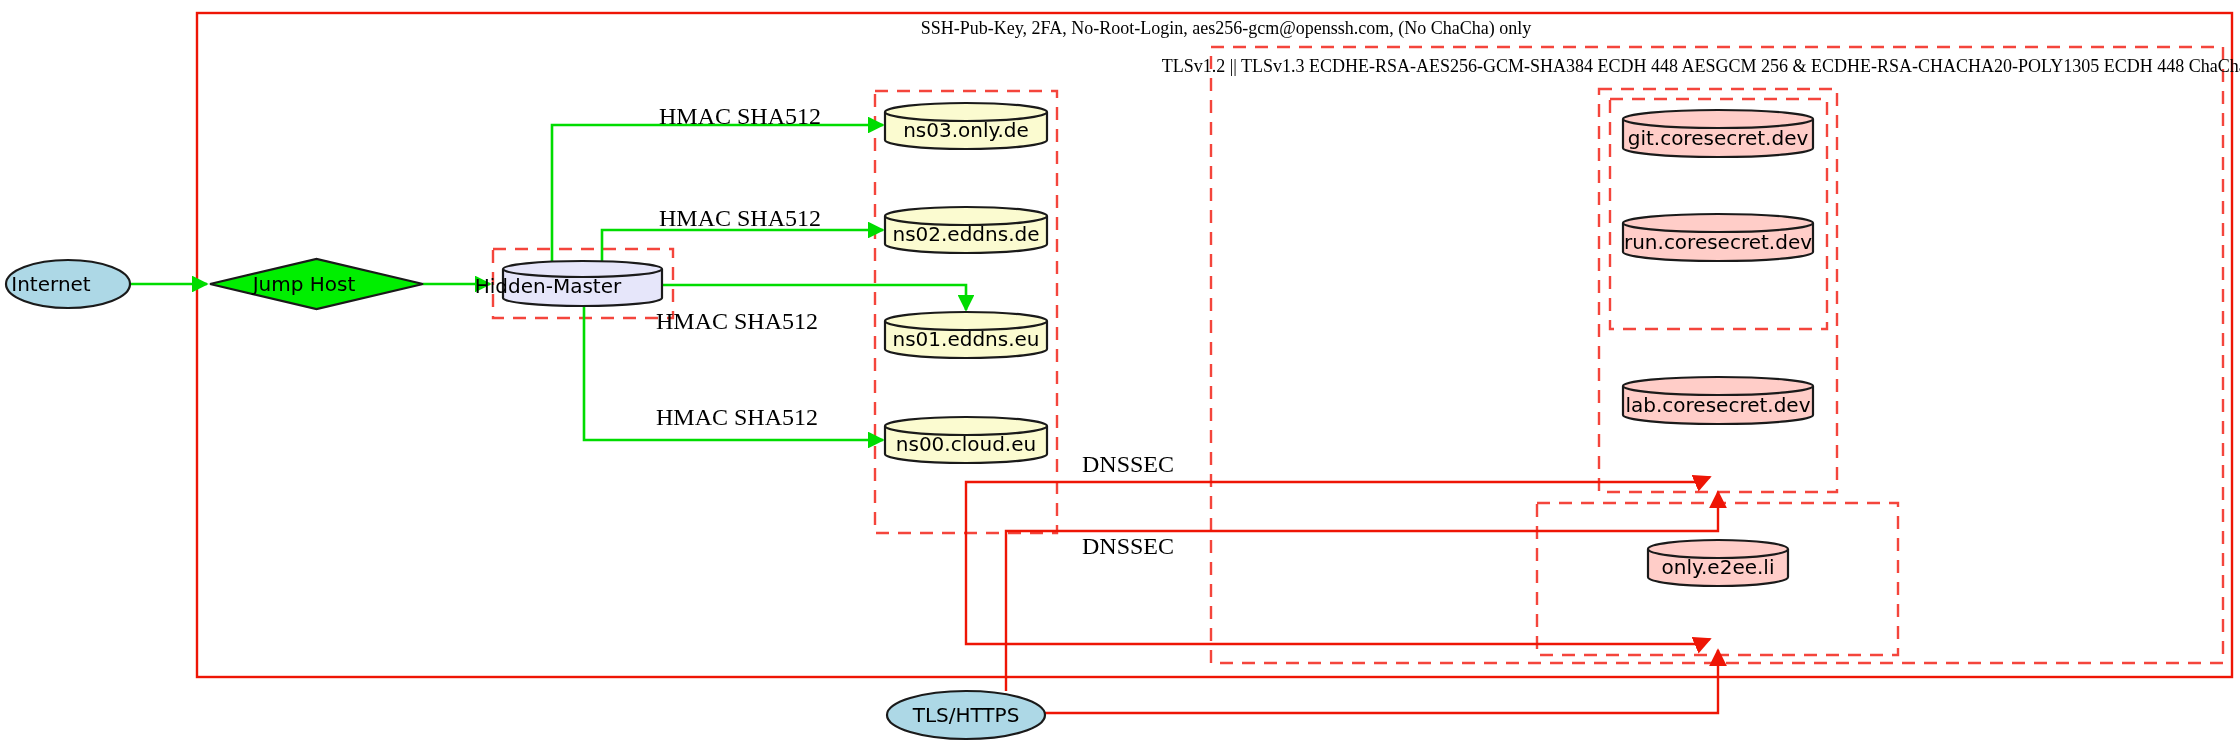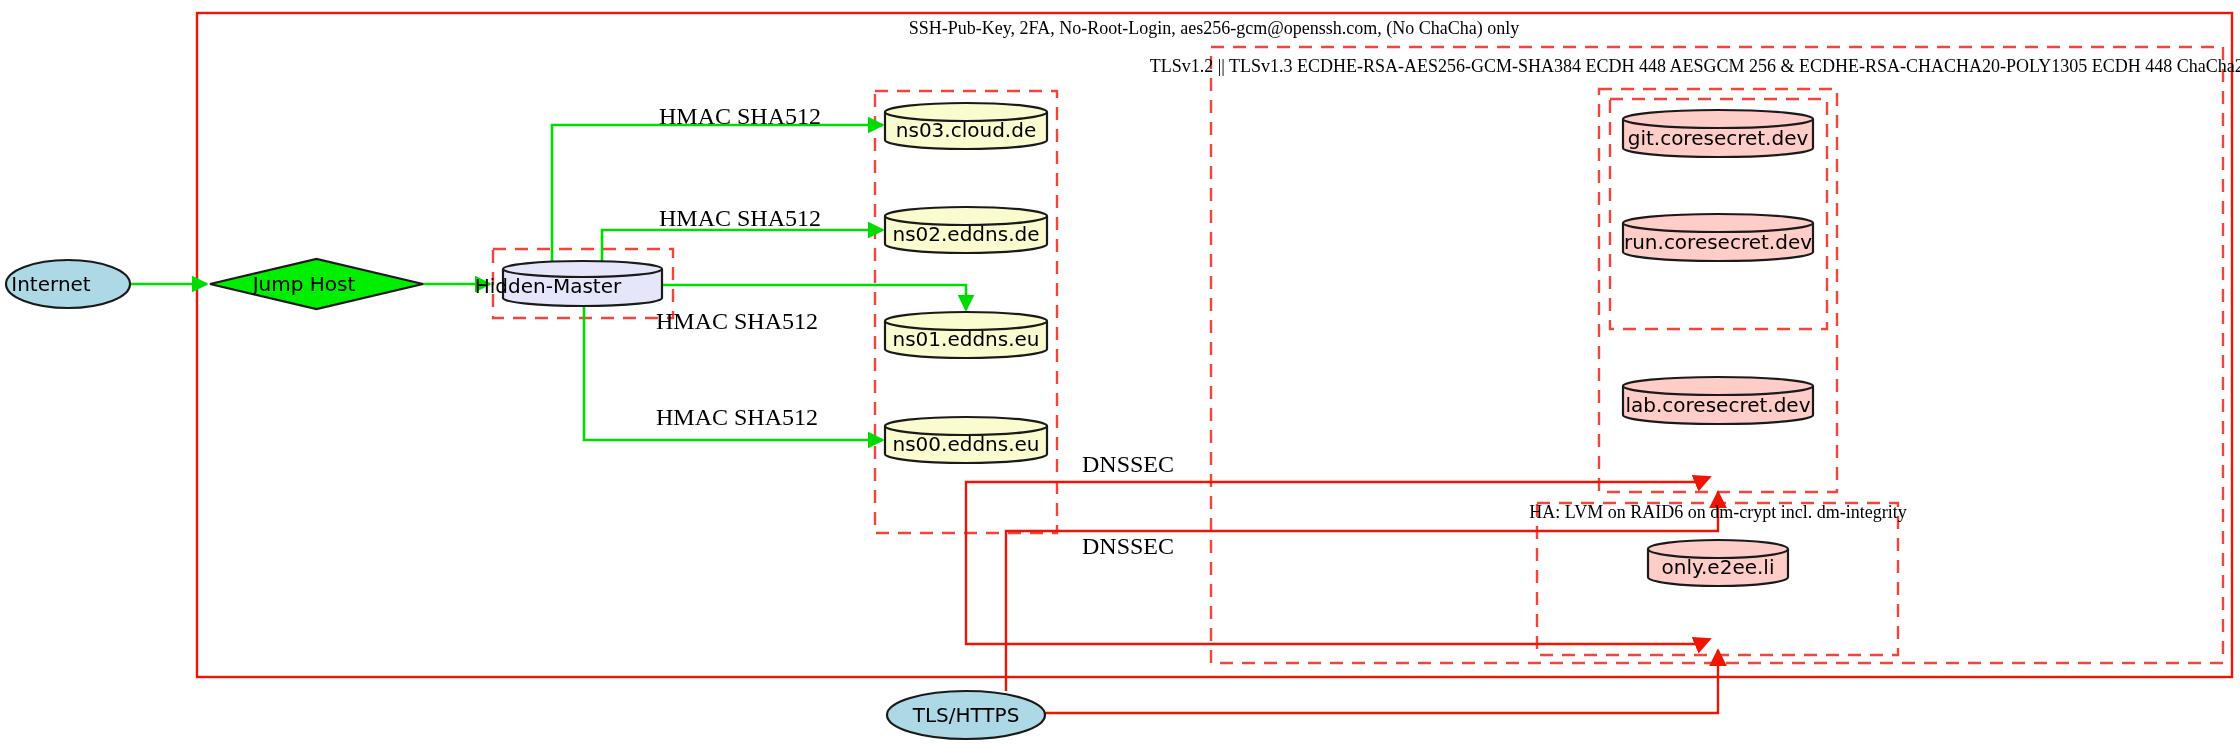--- a/index.html
+++ b/index.html
@@ -2,21 +2,21 @@
 <html><head>
 <meta charset="utf-8">
 <style>
   html,body{margin:0;padding:0;background:#ffffff;}
   #stage{position:relative;width:2240px;height:744px;background:#ffffff;overflow:hidden;
          font-family:"DejaVu Sans",sans-serif;}
   #diagram-svg{position:absolute;left:0;top:0;}
   .lbl{position:absolute;transform:translate(-50%,-50%);white-space:nowrap;color:#000;}
   .sans20{font:20px "DejaVu Sans",sans-serif;}
   .serif24{font:24px "Liberation Serif",serif;}
-  .serif18{font:18px "Liberation Serif",serif;}
+  .serif18{font:18px "Liberation Serif",serif;margin-left:12px;}
   .node-shape{stroke:#1a1a1a;stroke-width:2.2;}
   .cyl-rim{fill:none;stroke:#1a1a1a;stroke-width:2.2;}
   .cluster{fill:none;stroke:#f4453c;stroke-width:2.4;stroke-dasharray:13 9;}
   .cluster-solid{fill:none;stroke:#ee1505;stroke-width:2.4;}
   .edge-green{fill:none;stroke:#00dc00;stroke-width:2.6;}
   .edge-red{fill:none;stroke:#ee1505;stroke-width:2.4;}
 </style>
 </head>
 <body>
 
@@ -80,29 +80,28 @@
     <path class="cyl-rim" d="M1623 386 A95 9 0 0 0 1813 386"></path>
 
     <path class="node-shape" d="M1648 549 A70 9 0 0 1 1788 549 L1788 577 A70 9 0 0 1 1648 577 Z" fill="#ffcdc8"></path>
     <path class="cyl-rim" d="M1648 549 A70 9 0 0 0 1788 549"></path>
 
     <ellipse class="node-shape" cx="966" cy="715" rx="79" ry="24" fill="#add8e6"></ellipse>
   </svg>
 
   <div class="lbl serif18" style="left:1214px;top:28px">SSH-Pub-Key, 2FA, No-Root-Login, aes256-gcm@openssh.com, (No ChaCha) only</div>
   <div class="lbl serif18" style="left:1717px;top:66px">TLSv1.2 || TLSv1.3 ECDHE-RSA-AES256-GCM-SHA384 ECDH 448 AESGCM 256 &amp; ECDHE-RSA-CHACHA20-POLY1305 ECDH 448 ChaCha20 256</div>
-  <div class="lbl serif18" style="left:1718px;top:512px">HA: LVM on RAID6 on dm-crypt incl. dm-integrity</div>
 
   <div class="lbl sans20" style="left:51px;top:284px">Internet</div>
   <div class="lbl sans20" style="left:304px;top:284px">Jump Host</div>
   <div class="lbl sans20" style="left:548px;top:286px">Hidden-Master</div>
-  <div class="lbl sans20" style="left:966px;top:130px">ns03.cloud.de</div>
+  <div class="lbl sans20" style="left:966px;top:130px">ns03.only.de</div>
   <div class="lbl sans20" style="left:966px;top:234px">ns02.eddns.de</div>
   <div class="lbl sans20" style="left:966px;top:339px">ns01.eddns.eu</div>
-  <div class="lbl sans20" style="left:966px;top:444px">ns00.eddns.eu</div>
+  <div class="lbl sans20" style="left:966px;top:444px">ns00.cloud.eu</div>
   <div class="lbl sans20" style="left:1718px;top:138px">git.coresecret.dev</div>
   <div class="lbl sans20" style="left:1718px;top:242px">run.coresecret.dev</div>
   <div class="lbl sans20" style="left:1718px;top:405px">lab.coresecret.dev</div>
   <div class="lbl sans20" style="left:1718px;top:567px">only.e2ee.li</div>
   <div class="lbl sans20" style="left:966px;top:715px">TLS/HTTPS</div>
 
   <div class="lbl serif24" style="left:740px;top:116px">HMAC SHA512</div>
   <div class="lbl serif24" style="left:740px;top:218px">HMAC SHA512</div>
   <div class="lbl serif24" style="left:737px;top:321px">HMAC SHA512</div>
   <div class="lbl serif24" style="left:737px;top:417px">HMAC SHA512</div>

